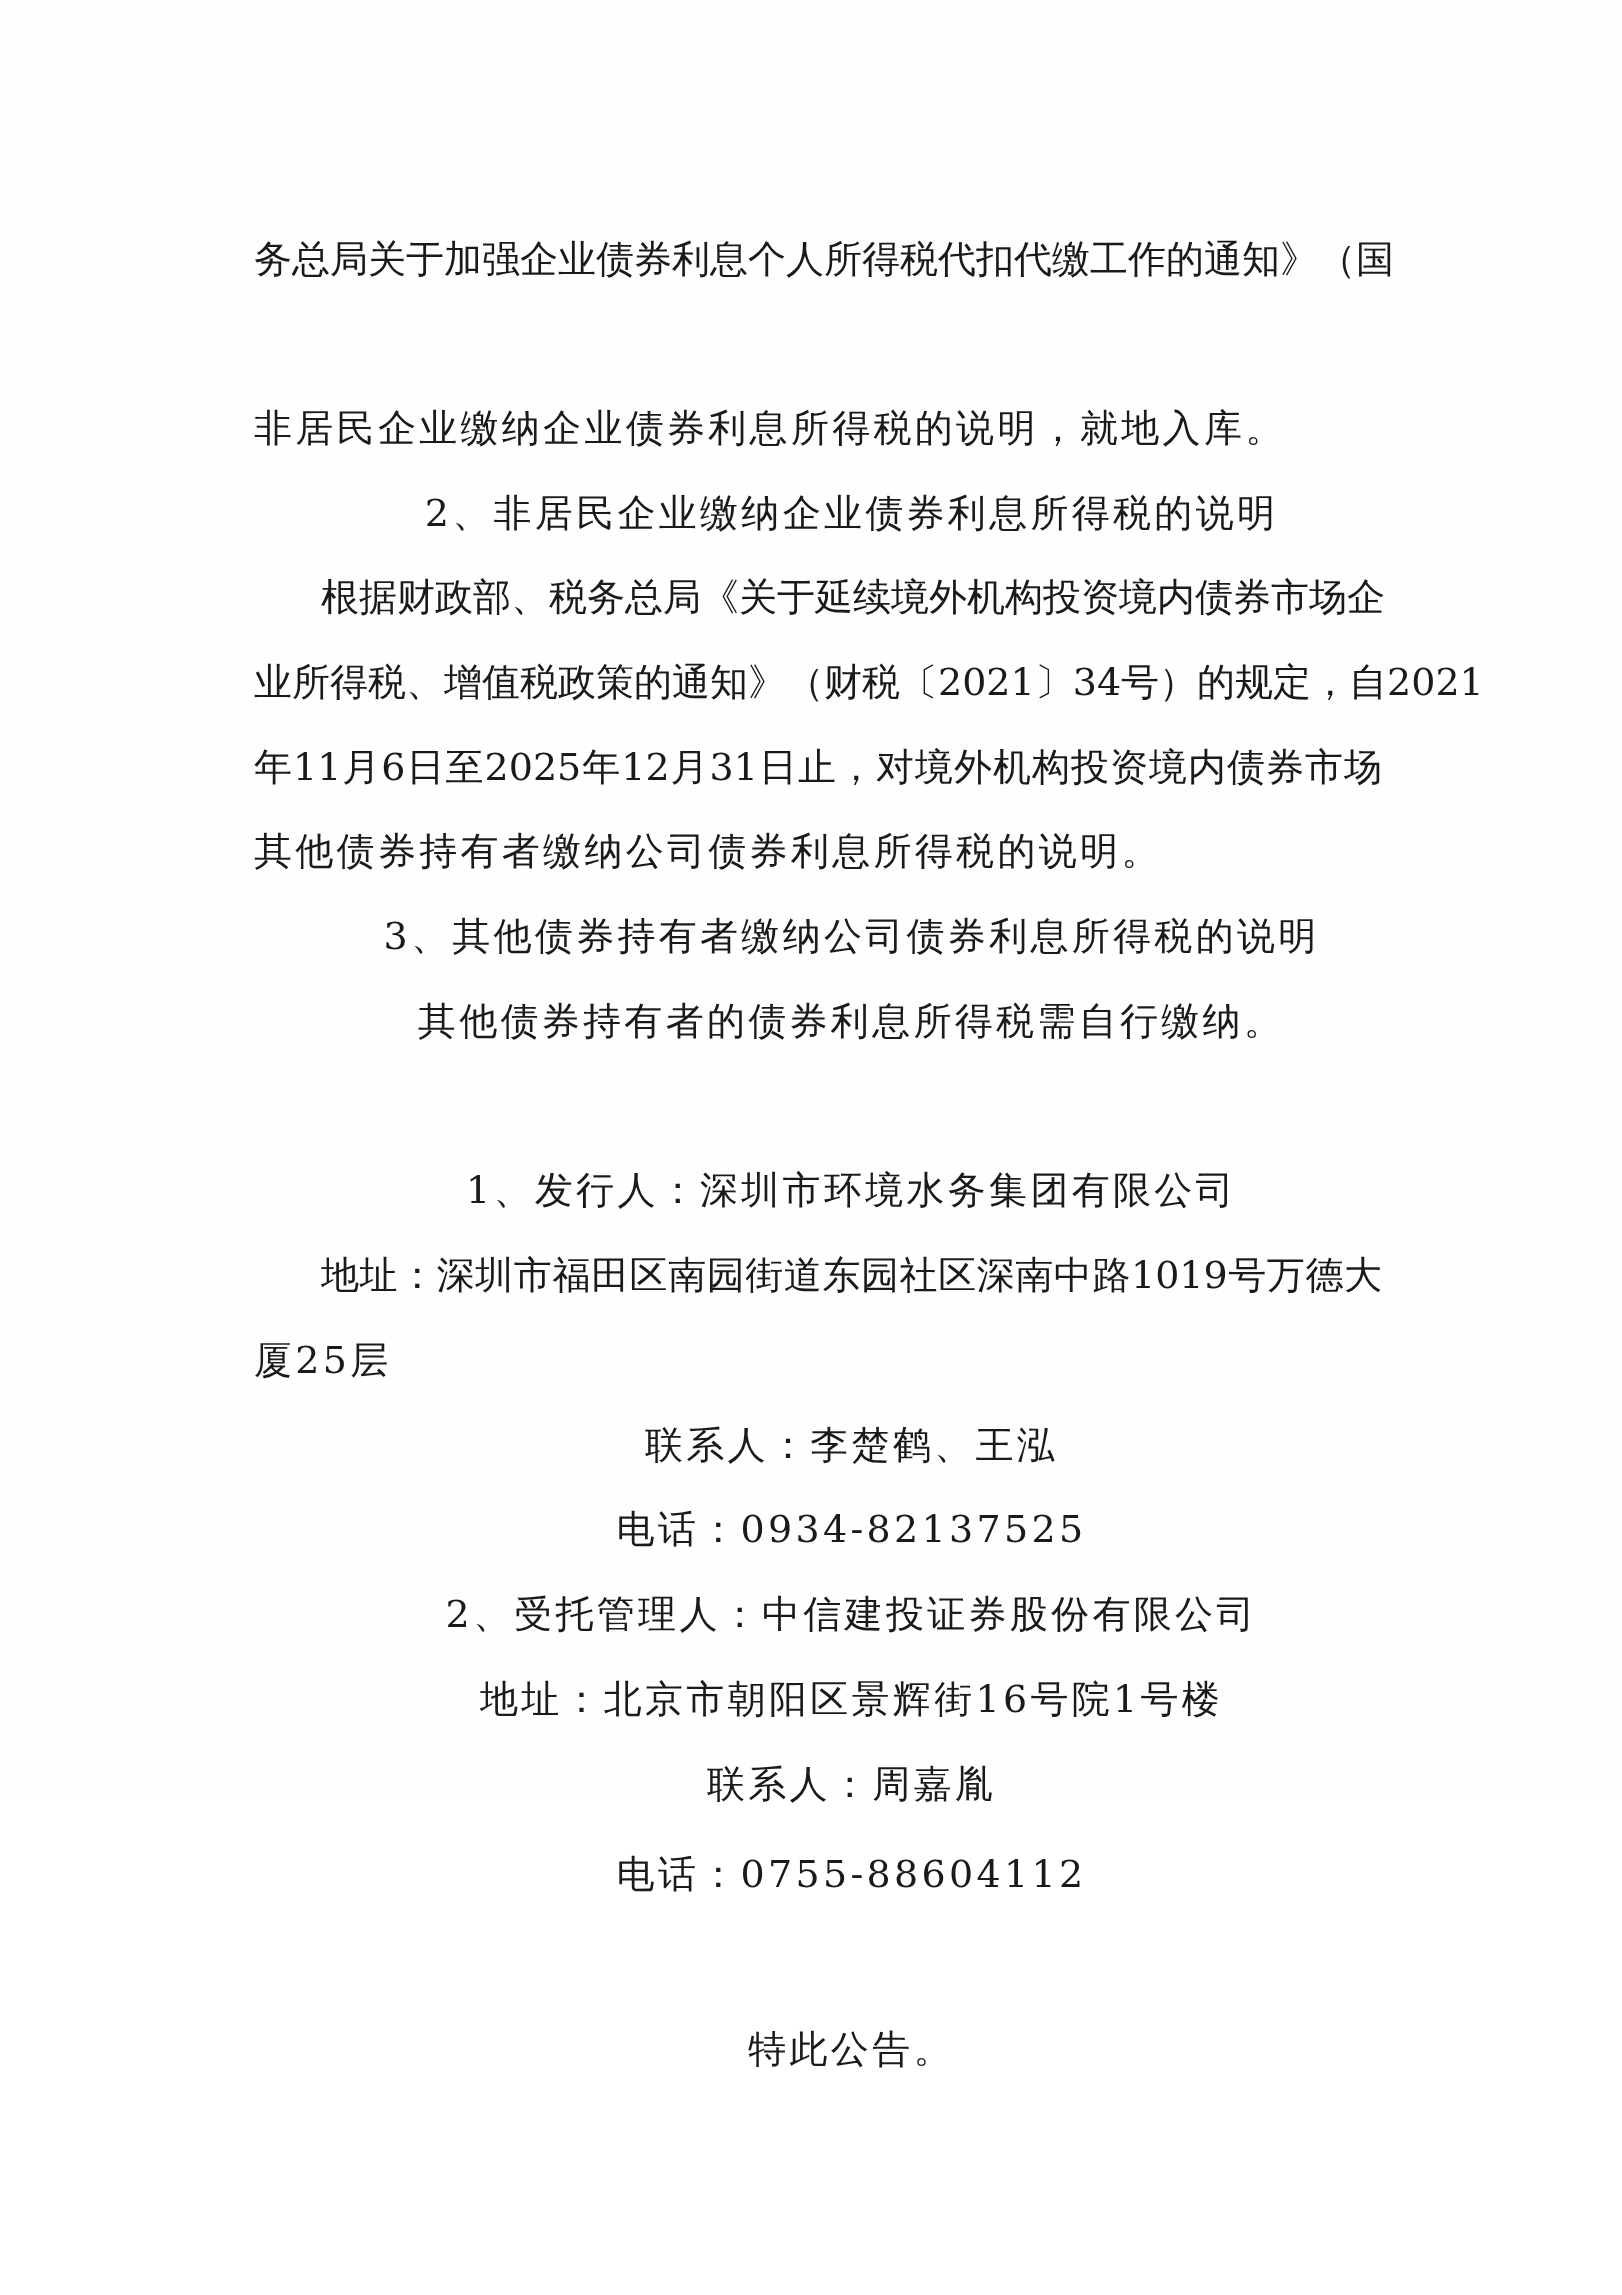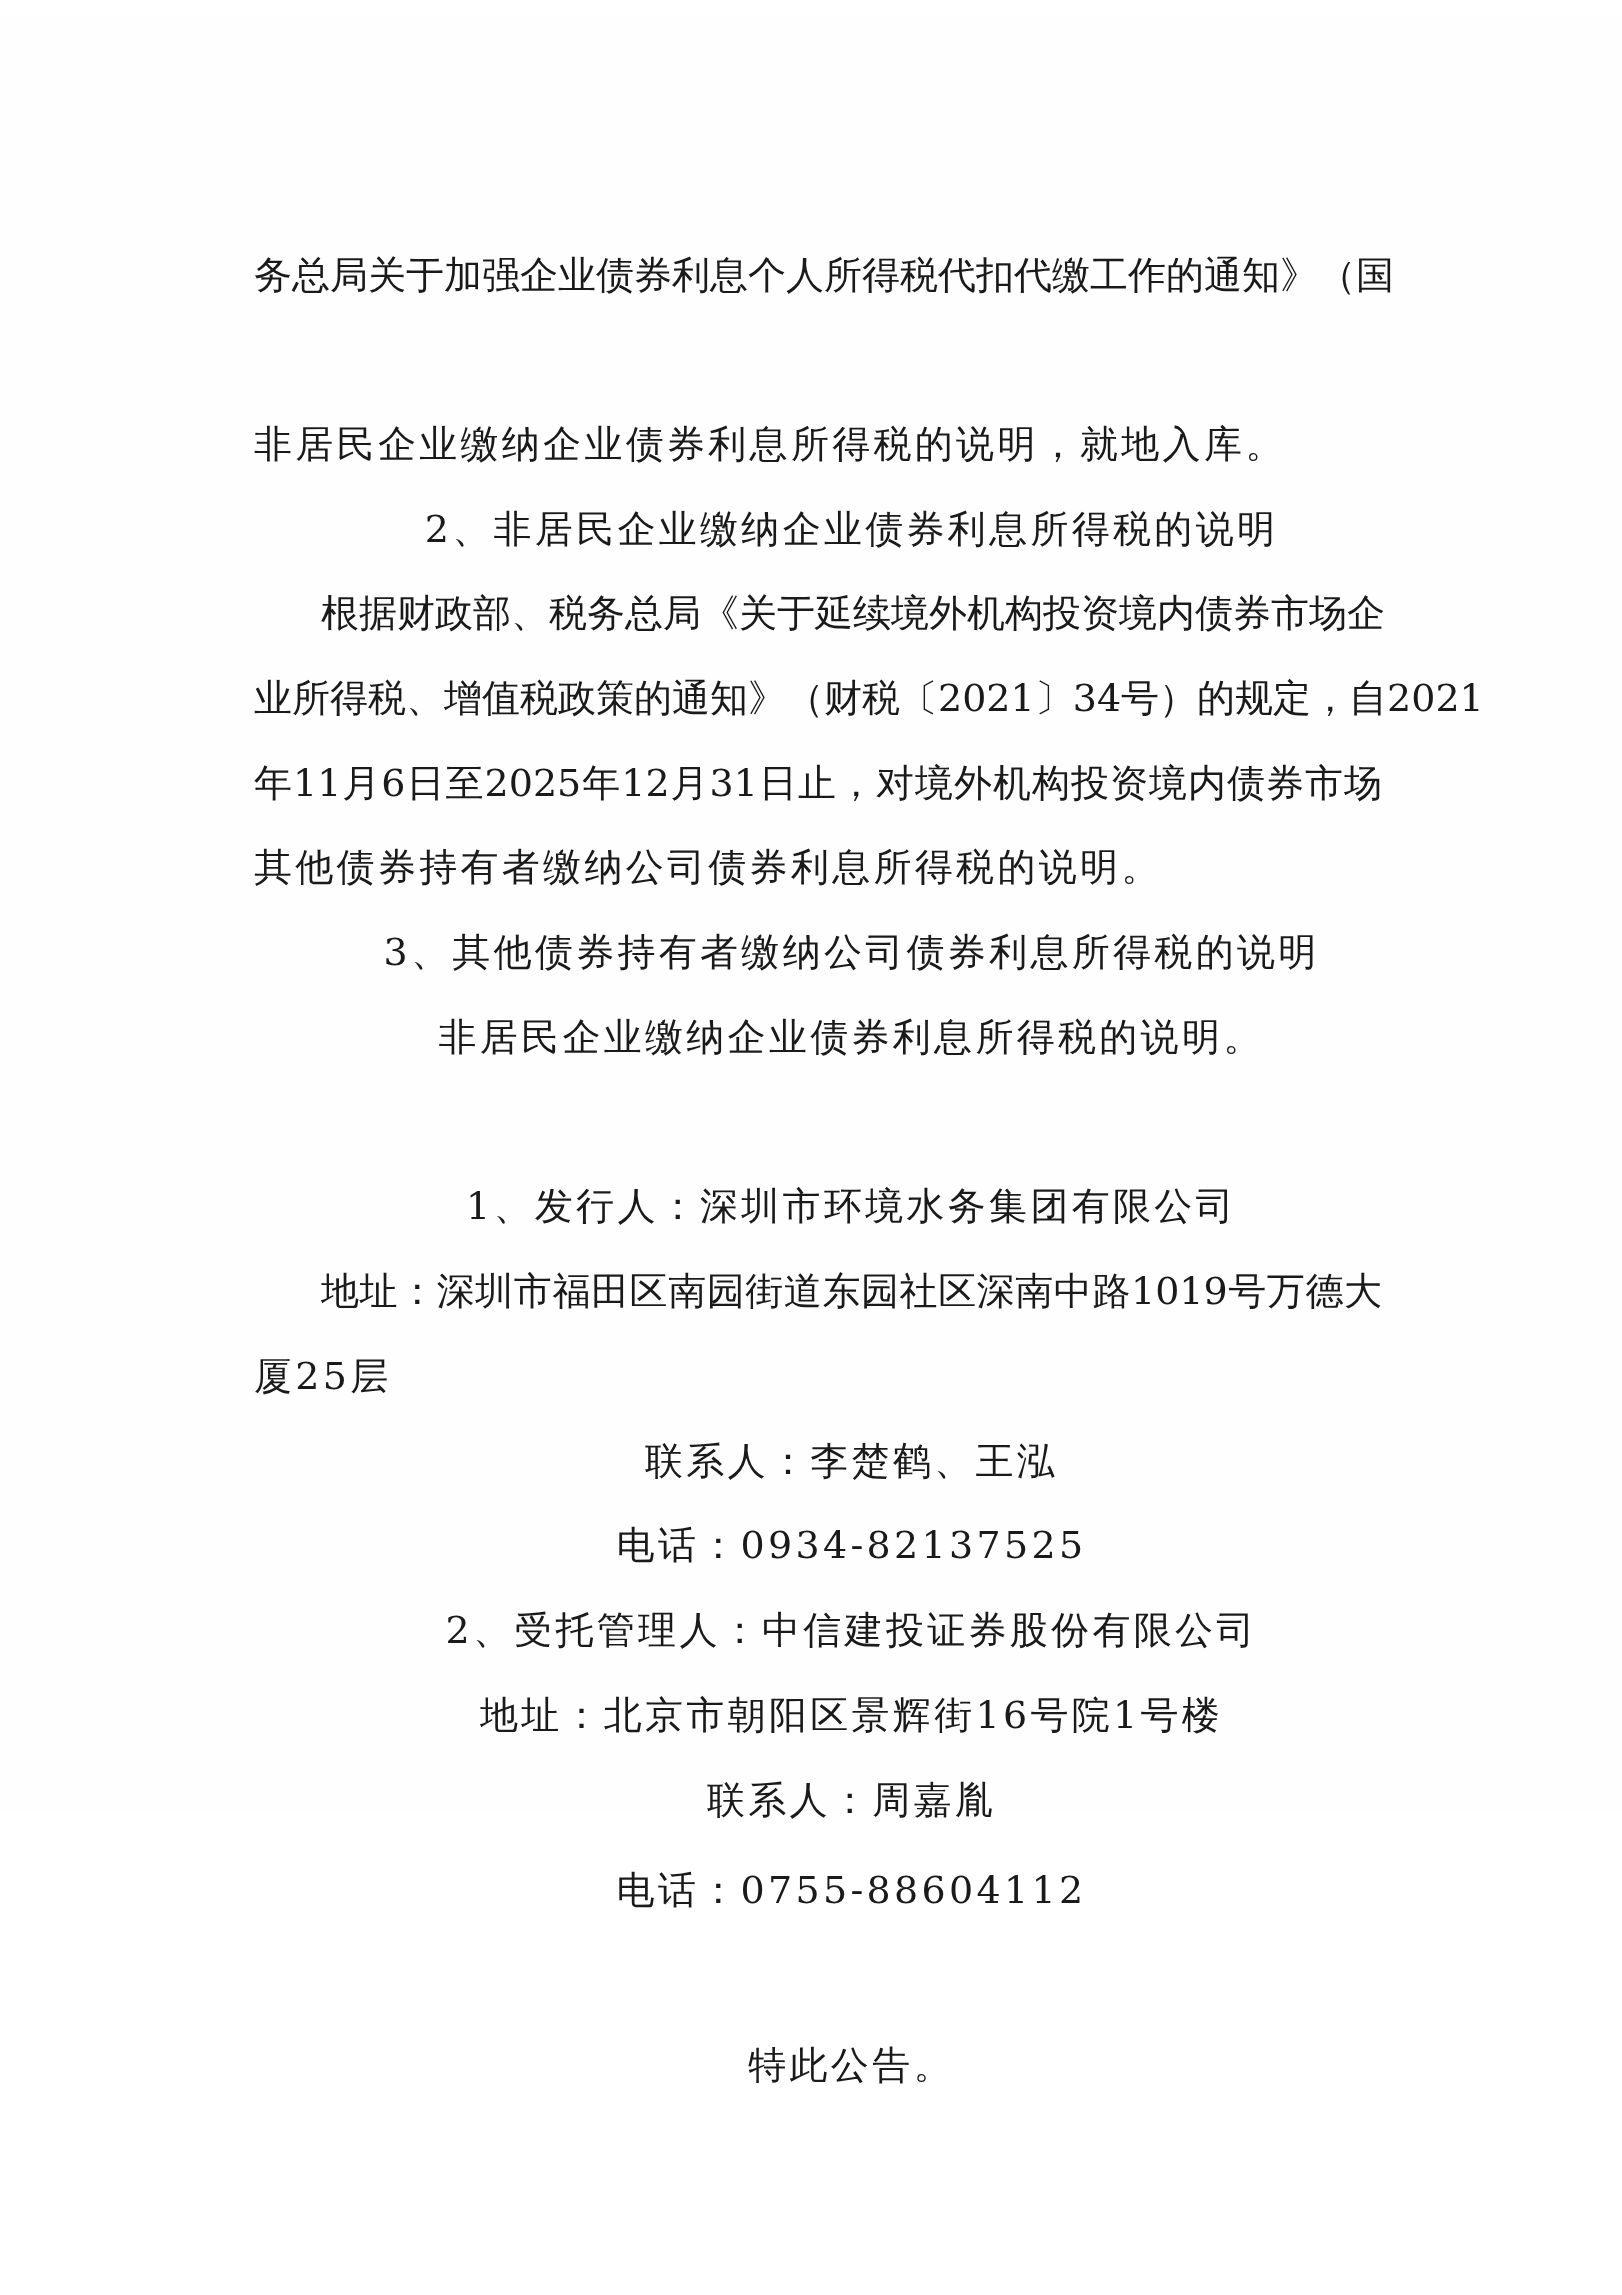--- a/index.html
+++ b/index.html
@@ -1,18 +1,18 @@
 <!DOCTYPE html>
 <html style="font-size:10.5px"><head>
 <meta charset="utf-8">
 <style>
   html, body { margin: 0; padding: 0; background: #ffffff; }
   body { width: 1623px; height: 2295px; position: relative; overflow: hidden; }
   .page {
-    position: absolute; left: 0; top: 16px; width: 1623px; height: 1795px;
+    position: absolute; left: 0; top: 0; width: 1623px; height: 1795px;
     background: #fefefe;
     font-family: "DejaVu Serif", "Liberation Serif", serif;
     color: #1a1a1a;
   }
   .line {
     position: absolute;
     left: 254px;
     width: 1128px;
     height: 52px;
     font-size: 38px;
@@ -34,21 +34,21 @@
   <div class="line" style="top:402px">非居民企业缴纳企业债券利息所得税的说明，就地入库。</div>
 
   <div class="line indent" style="top:487px">2、非居民企业缴纳企业债券利息所得税的说明</div>
 
   <div class="line indent full" style="top:571px">根据财政部、税务总局《关于延续境外机构投资境内债券市场企</div>
   <div class="line full" style="top:656px">业所得税、增值税政策的通知》（财税〔2021〕34号）的规定，自2021</div>
   <div class="line full" style="top:741px">年11月6日至2025年12月31日止，对境外机构投资境内债券市场</div>
   <div class="line" style="top:825px">其他债券持有者缴纳公司债券利息所得税的说明。</div>
 
   <div class="line indent" style="top:910px">3、其他债券持有者缴纳公司债券利息所得税的说明</div>
-  <div class="line indent" style="top:995px">非居民企业缴纳企业债券利息所得税的说明。</div>
+  <div class="line indent" style="top:995px">其他债券持有者的债券利息所得税需自行缴纳。</div>
 
 
   <div class="line indent" style="top:1164px">1、发行人：深圳市环境水务集团有限公司</div>
   <div class="line indent full" style="top:1249px">地址：深圳市福田区南园街道东园社区深南中路1019号万德大</div>
   <div class="line" style="top:1334px">厦25层</div>
   <div class="line indent" style="top:1419px">联系人：李楚鹤、王泓</div>
   <div class="line indent" style="top:1503px">电话：0934-82137525</div>
 
   <div class="line indent" style="top:1588px">2、受托管理人：中信建投证券股份有限公司</div>
   <div class="line indent" style="top:1673px">地址：北京市朝阳区景辉街16号院1号楼</div>

